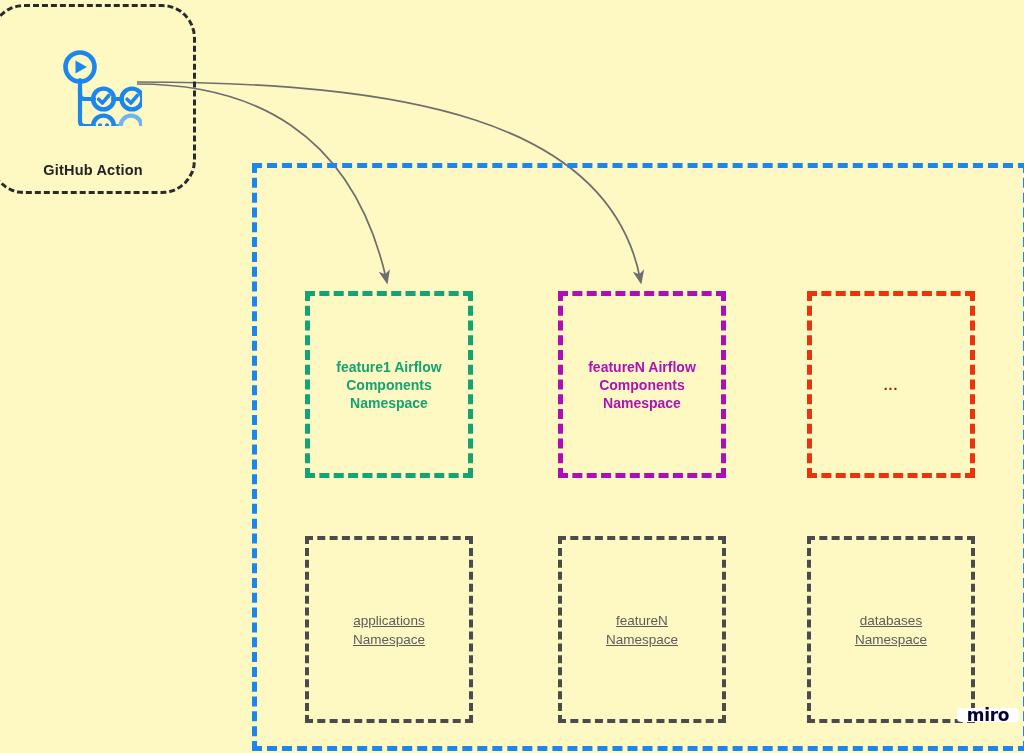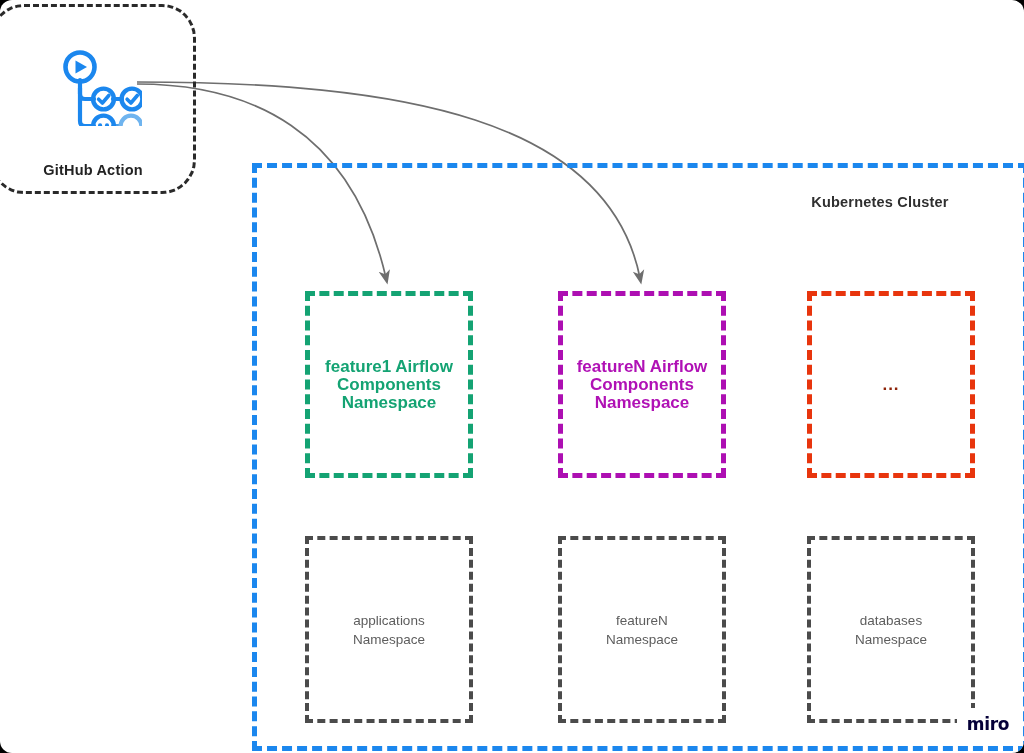--- a/index.html
+++ b/index.html
@@ -5,24 +5,23 @@
 <style>
   html, body {
     margin: 0;
     padding: 0;
     background: #000000;
   }
   #canvas {
     position: relative;
     width: 1024px;
     height: 753px;
-    background: #ffffff;
+    background: #fef9c3;
     overflow: hidden;
     font-family: "Liberation Sans", sans-serif;
-    border-radius: 12px;
   }
 
   
   #gh-node {
     position: absolute;
     left: -10px;
     top: 4px;
     width: 206px;
     height: 190px;
     border: 3px dashed #2a2a2a;
@@ -73,21 +72,21 @@
   
   .ns-box {
     position: absolute;
     box-sizing: border-box;
     display: flex;
     align-items: center;
     justify-content: center;
     text-align: center;
   }
   .ns-box .ns-text {
-    font-size: 17px;
+    font-size: 14px;
     line-height: 18px;
     padding: 0 10px;
   }
   .ns-top {
     top: 291px;
     width: 168px;
     height: 187px;
     border-width: 5px;
     border-style: dashed;
   }
@@ -96,20 +95,21 @@
     top: 536px;
     width: 168px;
     height: 187px;
     border: 4px dashed #4b4b4b;
   }
   .ns-bottom .ns-text {
     font-weight: normal;
     color: #5d5d5d;
     font-size: 13.5px;
     line-height: 19px;
+    text-decoration: underline;
   }
   .col-1 { left: 305px; }
   .col-2 { left: 558px; }
   .col-3 { left: 807px; }
 
   #ns-feature1 { border-color: #14a373; }
   #ns-feature1 .ns-text { color: #14a373; }
   #ns-featureN { border-color: #ad0fb2; }
   #ns-featureN .ns-text { color: #b011b5; }
   #ns-ellipsis { border-color: #e8350d; }
@@ -124,21 +124,21 @@
     height: 753px;
     pointer-events: none;
   }
 
   
   #miro-watermark {
     position: absolute;
     left: 957px;
     top: 708px;
     width: 62px;
-    height: 32px;
+    height: 14px;
     background: #ffffff;
     border-radius: 4px;
     display: flex;
     align-items: center;
     justify-content: center;
   }
   #miro-watermark .miro-text {
     color: #050038;
     font-size: 17px;
     font-weight: 600;
@@ -182,21 +182,20 @@
       <circle cx="47.5" cy="82" r="10.4" fill="none" stroke="#1b87ee" stroke-width="4.4"></circle>
       <circle cx="44.1" cy="81.4" r="2.1" fill="#1b87ee"></circle>
       <circle cx="51.0" cy="81.4" r="2.1" fill="#1b87ee"></circle>
 
       <circle cx="75" cy="82" r="10.4" fill="none" stroke="#6fb4ef" stroke-width="4.2"></circle>
     </svg>
   </div>
   <div id="gh-label">GitHub Action</div>
 
   <div id="k8s-cluster"></div>
-  <div id="k8s-label">Kubernetes Cluster</div>
 
   <div id="ns-feature1" class="ns-box ns-top col-1">
     <div class="ns-text">
       <span>feature1 Airflow</span><br>
       <span>Components</span><br>
       <span>Namespace</span>
     </div>
   </div>
 
   <div id="ns-featureN" class="ns-box ns-top col-2">

